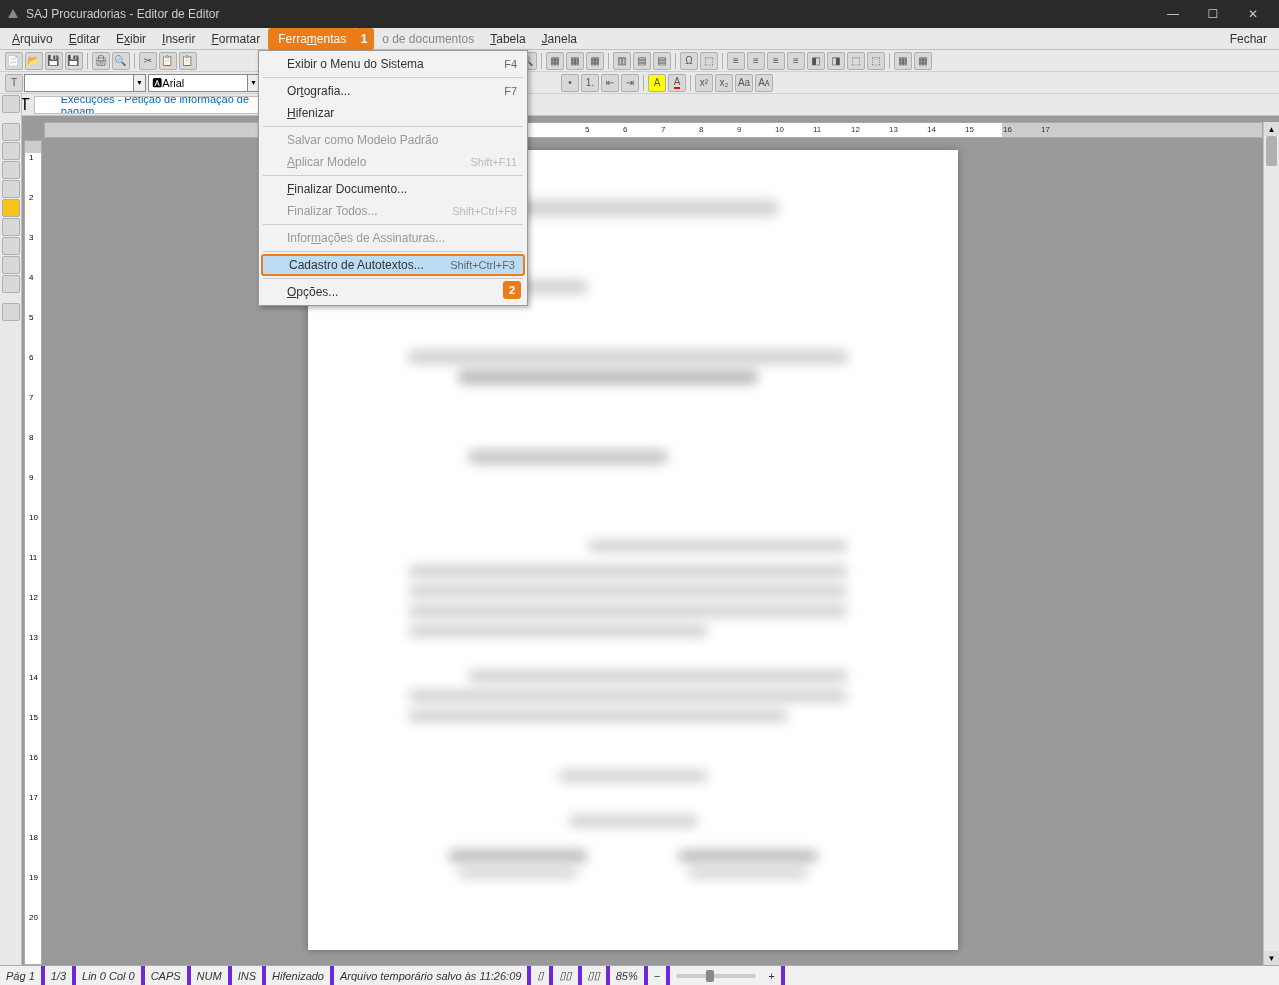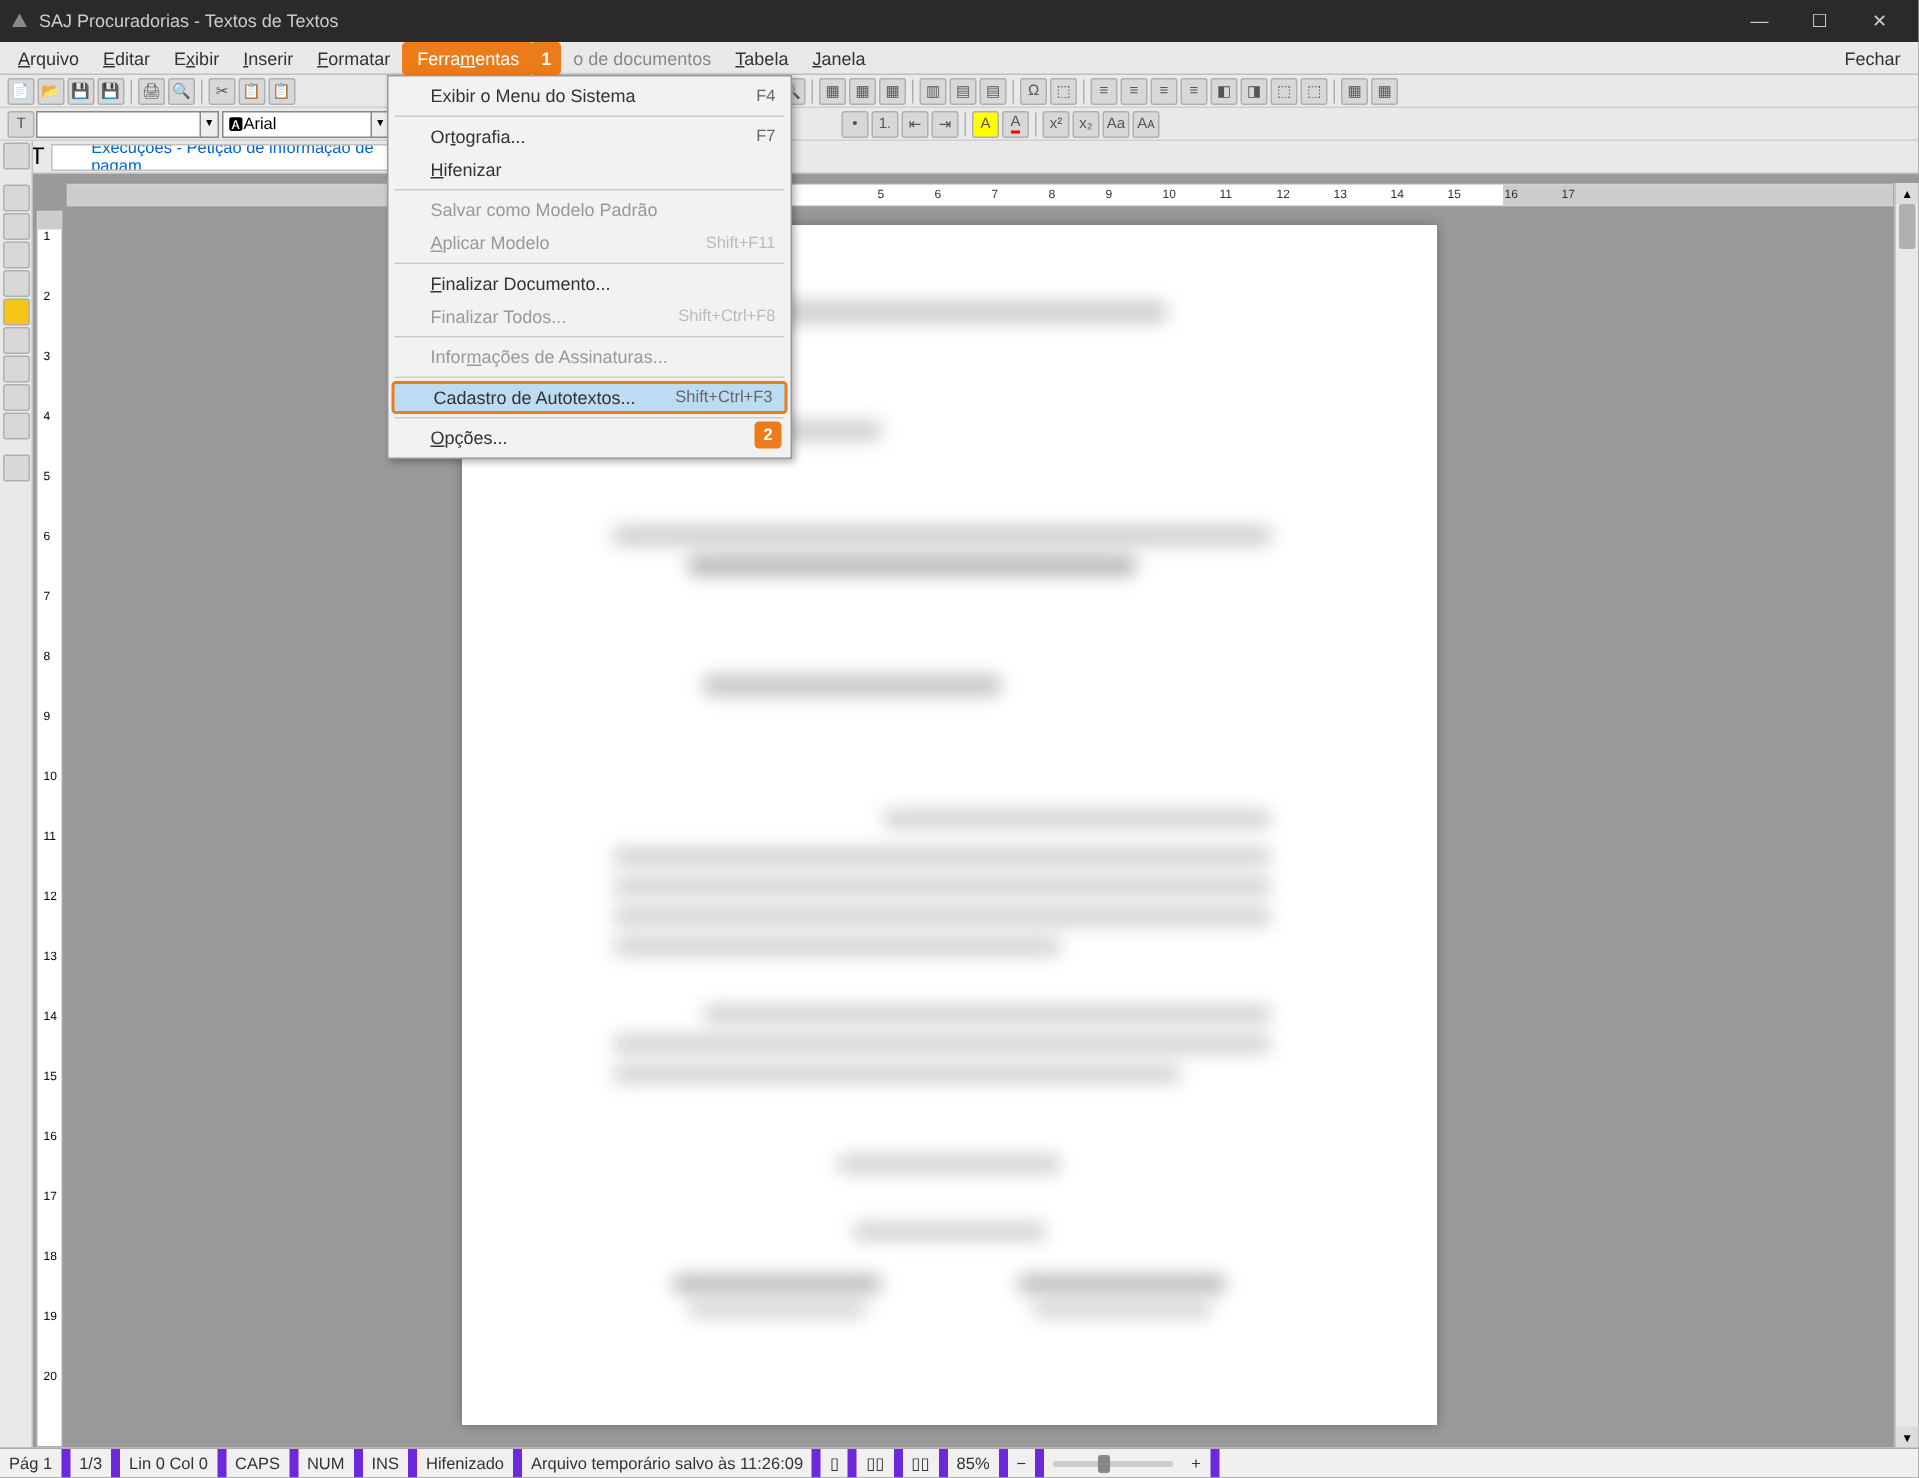--- a/index.html
+++ b/index.html
@@ -60,37 +60,37 @@
 .dropdown .dmi { display: flex; align-items: center; padding: 4px 10px 4px 28px; font-size: 12px; color: #333; position: relative; text-align: center; }
 .dropdown .dmi.disabled { color: #999; }
 .dropdown .dmi .shortcut { margin-left: auto; font-size: 11px; color: #666; }
 .dropdown .dmi.disabled .shortcut { color: #bbb; }
 .dropdown .dsep { height: 1px; background: #ccc; margin: 2px 4px; }
 .dropdown .dmi.highlighted { background: #bcdcf4; border: 2px solid #ec7b1a; border-radius: 3px; margin: 0 2px; padding: 2px 8px 2px 26px; gap: 15px; }
 .dropdown .callout2 { position: absolute; right: 6px; bottom: 6px; background: #ec7b1a; color: #fff; width: 18px; height: 18px; display: flex; align-items: center; justify-content: center; font-weight: bold; font-size: 11px; border-radius: 3px; }
 
 
 .statusbar { position: absolute; left: 0; right: 0; bottom: 0; height: 20px; background: #f0f0f0; border-top: 1px solid #aaa; display: flex; align-items: center; font-size: 11px; color: #333; }
-.statusbar .cell { padding: 0 6px; border-right: 6px solid #6d28d9; height: 100%; display: flex; align-items: center; }
+.statusbar .cell { padding: 0 6px; border-right: 4px solid #6d28d9; height: 100%; display: flex; align-items: center; font-style: italic; }
 .statusbar .spacer { flex: 1; border-right: 1px solid #ccc; height: 100%; padding: 0 6px; display: flex; align-items: center; }
 .statusbar .zoom-slider { width: 80px; height: 4px; background: #ccc; margin: 0 6px; position: relative; border-radius: 2px; }
 .statusbar .zoom-slider .handle { position: absolute; left: 30px; top: -4px; width: 8px; height: 12px; background: #888; border-radius: 2px; }
 
 .u { text-decoration: underline; }
 </style>
 </head>
 <body>
 
 <div class="titlebar">
   <span class="app-icon">
     <svg width="12" height="12" viewBox="0 0 12 12">
         <path d="M6 1 L11 10 L1 10 Z" fill="#888"></path>
       </svg>
   </span>
-  <span class="title">SAJ Procuradorias - Textos de Textos</span>
+  <span class="title">SAJ Procuradorias - Editor de Editor</span>
   <span class="winbtn">—</span>
   <span class="winbtn">☐</span>
   <span class="winbtn">✕</span>
 </div>
 
 <div class="menubar">
   <span class="menuitem"><span class="u">A</span>rquivo</span>
   <span class="menuitem"><span class="u">E</span>ditar</span>
   <span class="menuitem">E<span class="u">x</span>ibir</span>
   <span class="menuitem"><span class="u">I</span>nserir</span>

